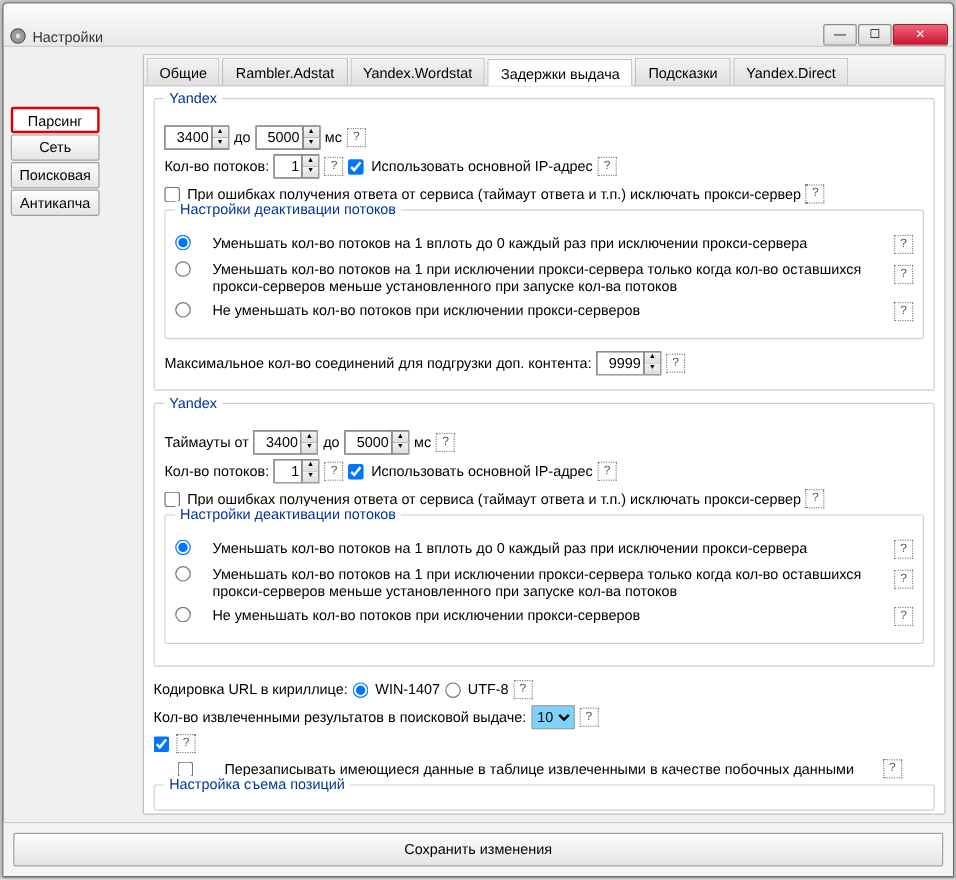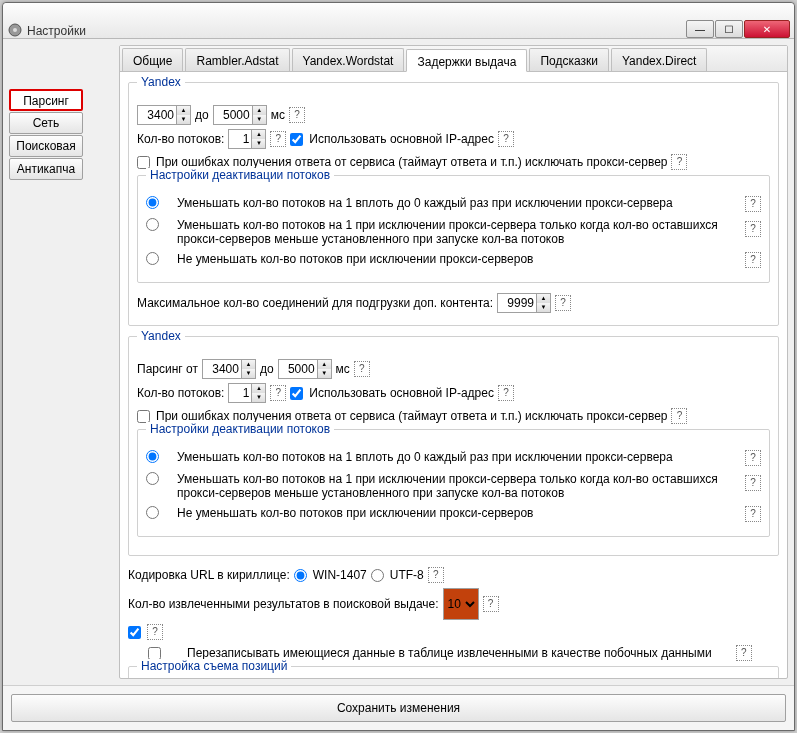--- a/index.html
+++ b/index.html
@@ -43,21 +43,21 @@
 .spin .sp div { height:9px; border-left:1px solid #a0a0a0; background:linear-gradient(#f5f5f5,#ddd); font-size:6px; text-align:center; line-height:8px; cursor:pointer; }
 
 .help { display:inline-block; width:16px; height:16px; border:1px dotted #888; text-align:center; line-height:14px; color:#555; font-size:10px; cursor:help; }
 input[type=checkbox], input[type=radio] { margin-right:2px; vertical-align:middle; }
 label { vertical-align:middle;text-align:center; }
 
 .radio-block { margin:2px 0 6px 0; display:flex; align-items:flex-start; gap:16px; }
 .radio-block .rtxt { flex:1; }
 .group-help-right { position:absolute; right:8px; top:50%; transform:translateY(-50%); }
 
-select { height:32px; border:1px solid #a0a0a0; background:#c2410c; }
+select { height:20px; border:1px solid #a0a0a0; background:#7dd3fc; }
 
 .footer { padding:8px; border-top:1px solid #cfcfcf; background:#f5f5f5; }
 .save-btn { width:100%; height:28px; border:1px solid #a0a0a0; background:linear-gradient(#fdfdfd,#e5e5e5); border-radius:2px; cursor:pointer; }
 </style>
 </head>
 <body>
 
 <div class="window">
   <div class="titlebar">
     <span class="titlebar-icon">
@@ -168,21 +168,21 @@
                 </span>
               </span>
             <span class="help">?</span>
           </div>
         </div>
 
         <div class="group">
           <span class="group-title">Yandex</span>
 
           <div class="row">
-            <span>Парсинг от</span>
+            <span>Таймауты от</span>
             <span class="spin">
                 <input value="3400" style="">
                 <span class="sp">
                   <div>▲</div>
                   <div>▼</div>
                 </span>
               </span>
             <span>до</span>
             <span class="spin">
                 <input value="5000" style="">

